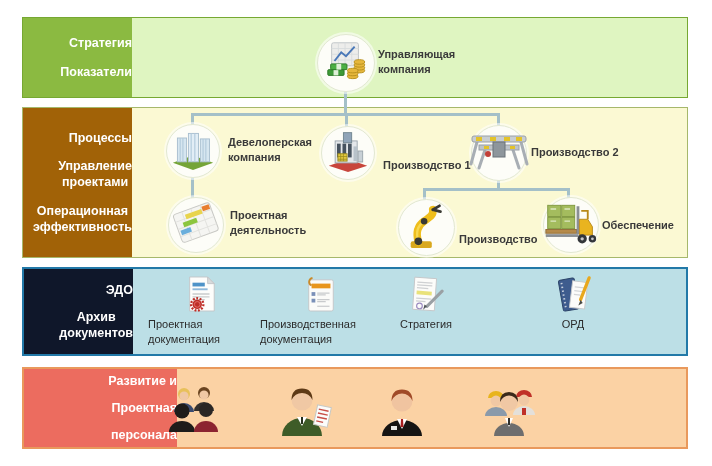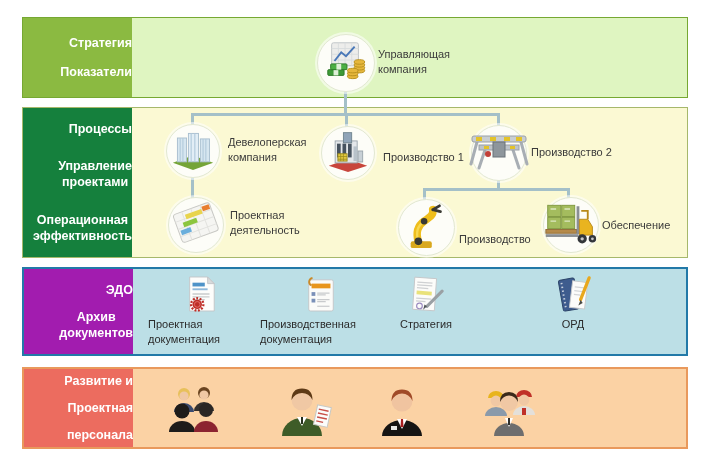--- a/index.html
+++ b/index.html
@@ -11,26 +11,26 @@
   .band-strategy{top:17px;height:81px;background:#DFF5C1;border:1px solid #76A832;}
   .band-processes{top:107px;height:151px;background:#FBF9D3;border:1px solid #A6B86B;}
   .band-edo{top:267px;height:89px;background:#BCDFE6;border:2px solid #2279A8;}
   .band-hr{top:367px;height:82px;background:#FBD2A4;border:2px solid #E9995C;}
 
   .band-label{position:absolute;left:0;top:0;bottom:0;width:109px;
     display:flex;flex-direction:column;justify-content:center;align-items:flex-end;
     text-align:center;color:#fff;font-weight:bold;font-size:12.5px;line-height:1.3;
     white-space:pre-line;}
   .band-strategy .band-label{background:#8BBA41;gap:13px;}
-  .band-processes .band-label{background:#15803d;gap:21px;}
-  .band-edo .band-label{background:#a21caf;gap:11px;}
-  .band-hr .band-label{background:#EC6C5F;gap:11px;}
+  .band-processes .band-label{background:#a16207;gap:12px;}
+  .band-edo .band-label{background:#0f172a;gap:11px;}
+  .band-hr .band-label{background:#EC6C5F;gap:11px;padding-left:44px;}
 
   
-  .tree{position:absolute;inset:0;pointer-events:none;}
+  .tree{position:absolute;inset:0;pointer-events:none;font-weight:bold;}
   .conn{position:absolute;background:#A4C0C8;}
   .node-circle{position:absolute;border-radius:50%;background:#FDFDF8;
     border:1px solid #E2E8D2;box-shadow:0 0 0 2px rgba(255,255,255,.55);
     display:flex;align-items:center;justify-content:center;overflow:visible;}
   .node-label{position:absolute;font-size:11px;color:#3A3A3A;line-height:1.4;
     white-space:pre-line;}
 
   
   .doc-item{position:absolute;top:4px;display:flex;flex-direction:column;}
   .doc-item .doc-icon{height:40px;display:flex;align-items:flex-end;justify-content:center;margin:0 auto;}
@@ -269,21 +269,21 @@
           <rect x="12" y="16" width="4" height="15" fill="#46525E"></rect>
           <rect x="18" y="16" width="4" height="15" fill="#46525E"></rect>
           <rect x="24" y="16" width="4" height="15" fill="#46525E"></rect>
           <rect x="13" y="27" width="10" height="8" fill="#E3C93E" stroke="#9A8A20"></rect>
           <path d="M13 30h10M13 33h10M16 27v8M19 27v8" stroke="#9A8A20" stroke-width=".8"></path>
           <rect x="30" y="19" width="4" height="16" fill="#B8C2CA"></rect>
           <rect x="35" y="24" width="5" height="12" fill="#C8D0D6" stroke="#9AA4AC"></rect>
         </svg>
       </span>
     </div>
-    <div class="node-label" style="left:383px;top:150px;">Производство 1</div>
+    <div class="node-label" style="left:383px;top:158px;">Производство 1</div>
 
     <div class="node-circle" style="left:471px;top:125px;width:54px;height:54px;">
       <span>
         <svg width="66" height="46" viewBox="0 0 66 46">
           <path d="M11 14 L5 36 M55 14 L61 36 M19 22 L13 40 M47 22 L53 40" stroke="#A8AEB4" stroke-width="3" fill="none" stroke-linecap="round"></path>
           <rect x="6" y="8" width="54" height="6" rx="2" fill="#C9CED2" stroke="#9AA0A6"></rect>
           <rect x="10" y="9" width="6" height="4" fill="#E3C32A"></rect>
             <rect x="24" y="9" width="6" height="4" fill="#E3C32A"></rect>
           <rect x="38" y="9" width="6" height="4" fill="#E3C32A"></rect>
             <rect x="50" y="9" width="6" height="4" fill="#E3C32A"></rect>

